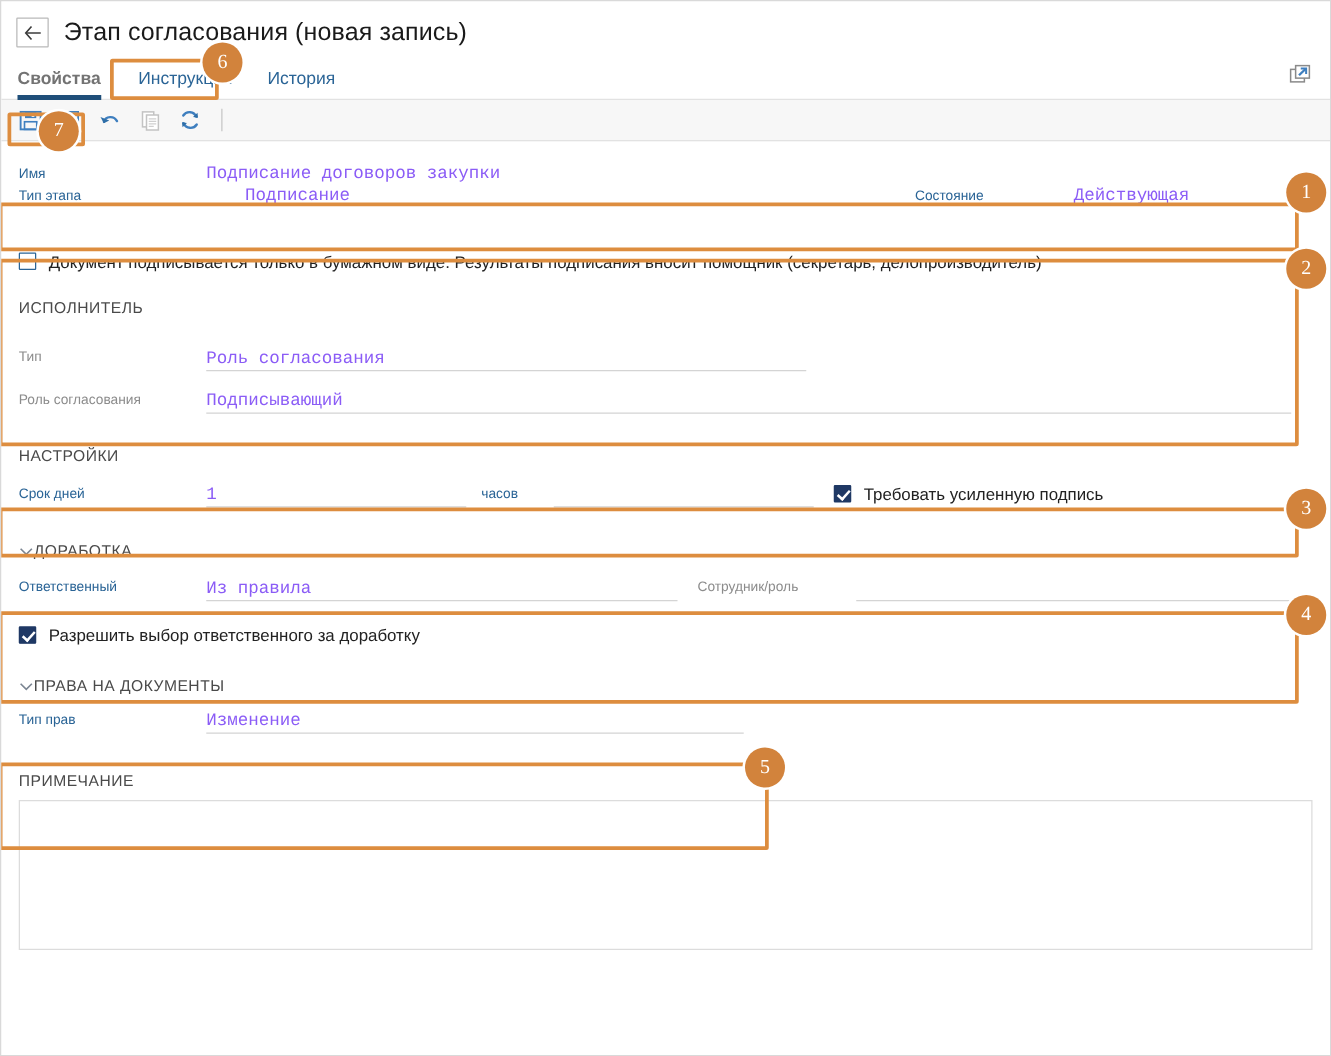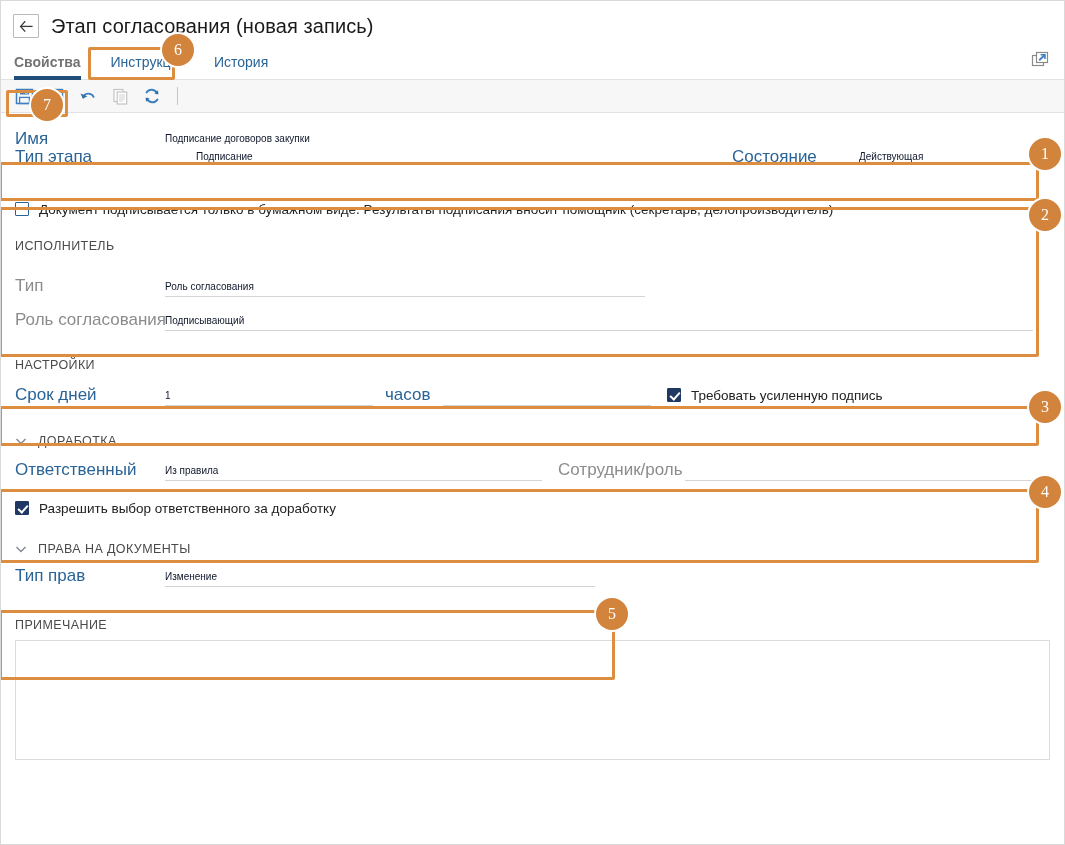--- a/index.html
+++ b/index.html
@@ -80,38 +80,38 @@
   }
   .tb-sep {
     width:1px; height:18px; background:#c6c6c6; margin:0 8px;
   }
 
   
   .body { position:relative; padding:0 14px; }
 
   .row { display:flex; align-items:flex-end; }
   .lbl {
-    font-size:17px; color:#2a6496;
+    font-size:11px; color:#2a6496;
     white-space:nowrap; line-height:18px;
   }
   .lbl.grey { color:#8c8c8c; }
   .val {
-    font-size:10px; color:#0f172a;
-    line-height:18px; white-space:nowrap;
+    font-size:14px; color:#8b5cf6;
+    line-height:18px; white-space:nowrap;font-family:Liberation Mono, monospace;
   }
   .underline {
     border-bottom:1px solid #d4d4d4;
     height:22px; display:flex; align-items:flex-end;
   }
   .section-cap {
     font-size:12.5px; color:#4a4a4a;
     letter-spacing:0.4px;
   }
   .collapser {
-    display:flex; align-items:center; gap:11px;
+    display:flex; align-items:center; 
     cursor:pointer;
   }
   .chev { width:12px; height:12px; display:block; }
 
   .cbx {
     width:14px; height:14px; flex:0 0 14px;
     border:1.6px solid #2a6496;
     background:#fff; border-radius:1px;
     display:inline-block; position:relative;
     cursor:pointer;

